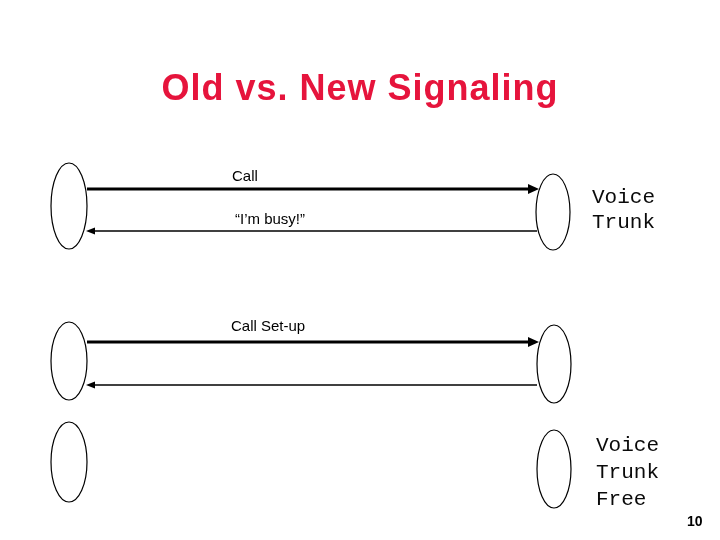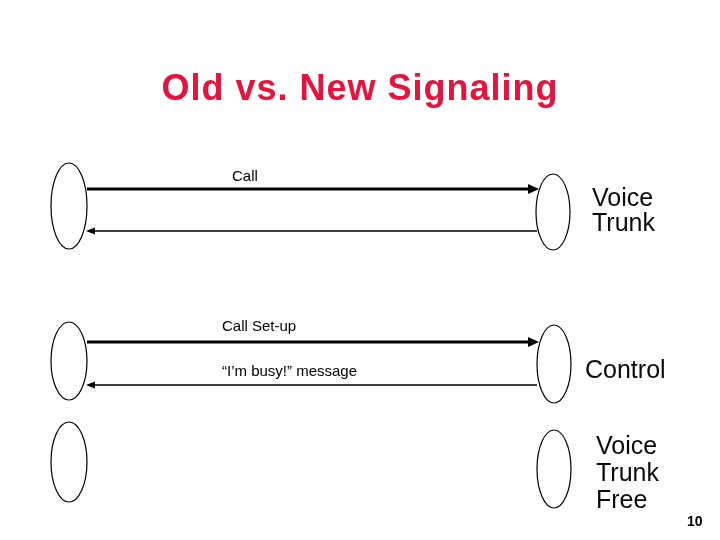--- a/index.html
+++ b/index.html
@@ -31,26 +31,27 @@
   .lbl {
     position: absolute;
     font-size: 15px;
     line-height: 17px;
     color: #000000;
     text-align: left;
     white-space: nowrap;
   }
   .side {
     position: absolute;
-    font-size: 25px;
+    font-size: 21px;
     color: #0a0a0a;
+    font-family: Liberation Mono, monospace;
   }
   .call-label      { left: 232px; top: 167px; width: 112px; }
   .busy-label      { left: 235px; top: 210px; width: 112px; }
-  .callsetup-label { left: 222px; top: 317px; width: 120px; }
+  .callsetup-label { left: 231px; top: 317px; width: 120px; }
   .busymsg-label   { left: 222px; top: 362px; width: 132px; }
   .voice-trunk-label      { left: 592px; top: 185px; width: 80px; line-height: 25px; }
   .control-label          { left: 585px; top: 357px; width: 120px; line-height: 25px; }
   .voice-trunk-free-label { left: 596px; top: 432px; width: 80px; line-height: 27px; }
   .pagenum {
     position: absolute;
     left: 687px; top: 513px;
     font-size: 14px;
     font-weight: bold;
     color: #000000;
@@ -82,23 +83,22 @@
     <line class="thin" x1="94" y1="385" x2="537" y2="385"></line>
     <polygon points="86,385 95,381.5 95,388.5"></polygon>
 
     <ellipse cx="69" cy="462" rx="18" ry="40"></ellipse>
     <ellipse cx="554" cy="469" rx="17" ry="39"></ellipse>
   </svg>
 
   <h1 class="title" style="color: rgb(230, 20, 60);">Old vs. New Signaling</h1>
 
   <div class="lbl call-label">Call</div>
+  <div class="lbl busy-label">“I’m busy!”</div>
   <div class="side voice-trunk-label">Voice Trunk</div>
 
   <div class="lbl callsetup-label">Call Set-up</div>
-  <div class="lbl busymsg-label">“I’m busy!” message</div>
-  <div class="side control-label">Control</div>
 
   <div class="side voice-trunk-free-label">Voice Trunk Free</div>
 
   <div class="pagenum">10</div>
 
 </div>
 
 </body></html>

